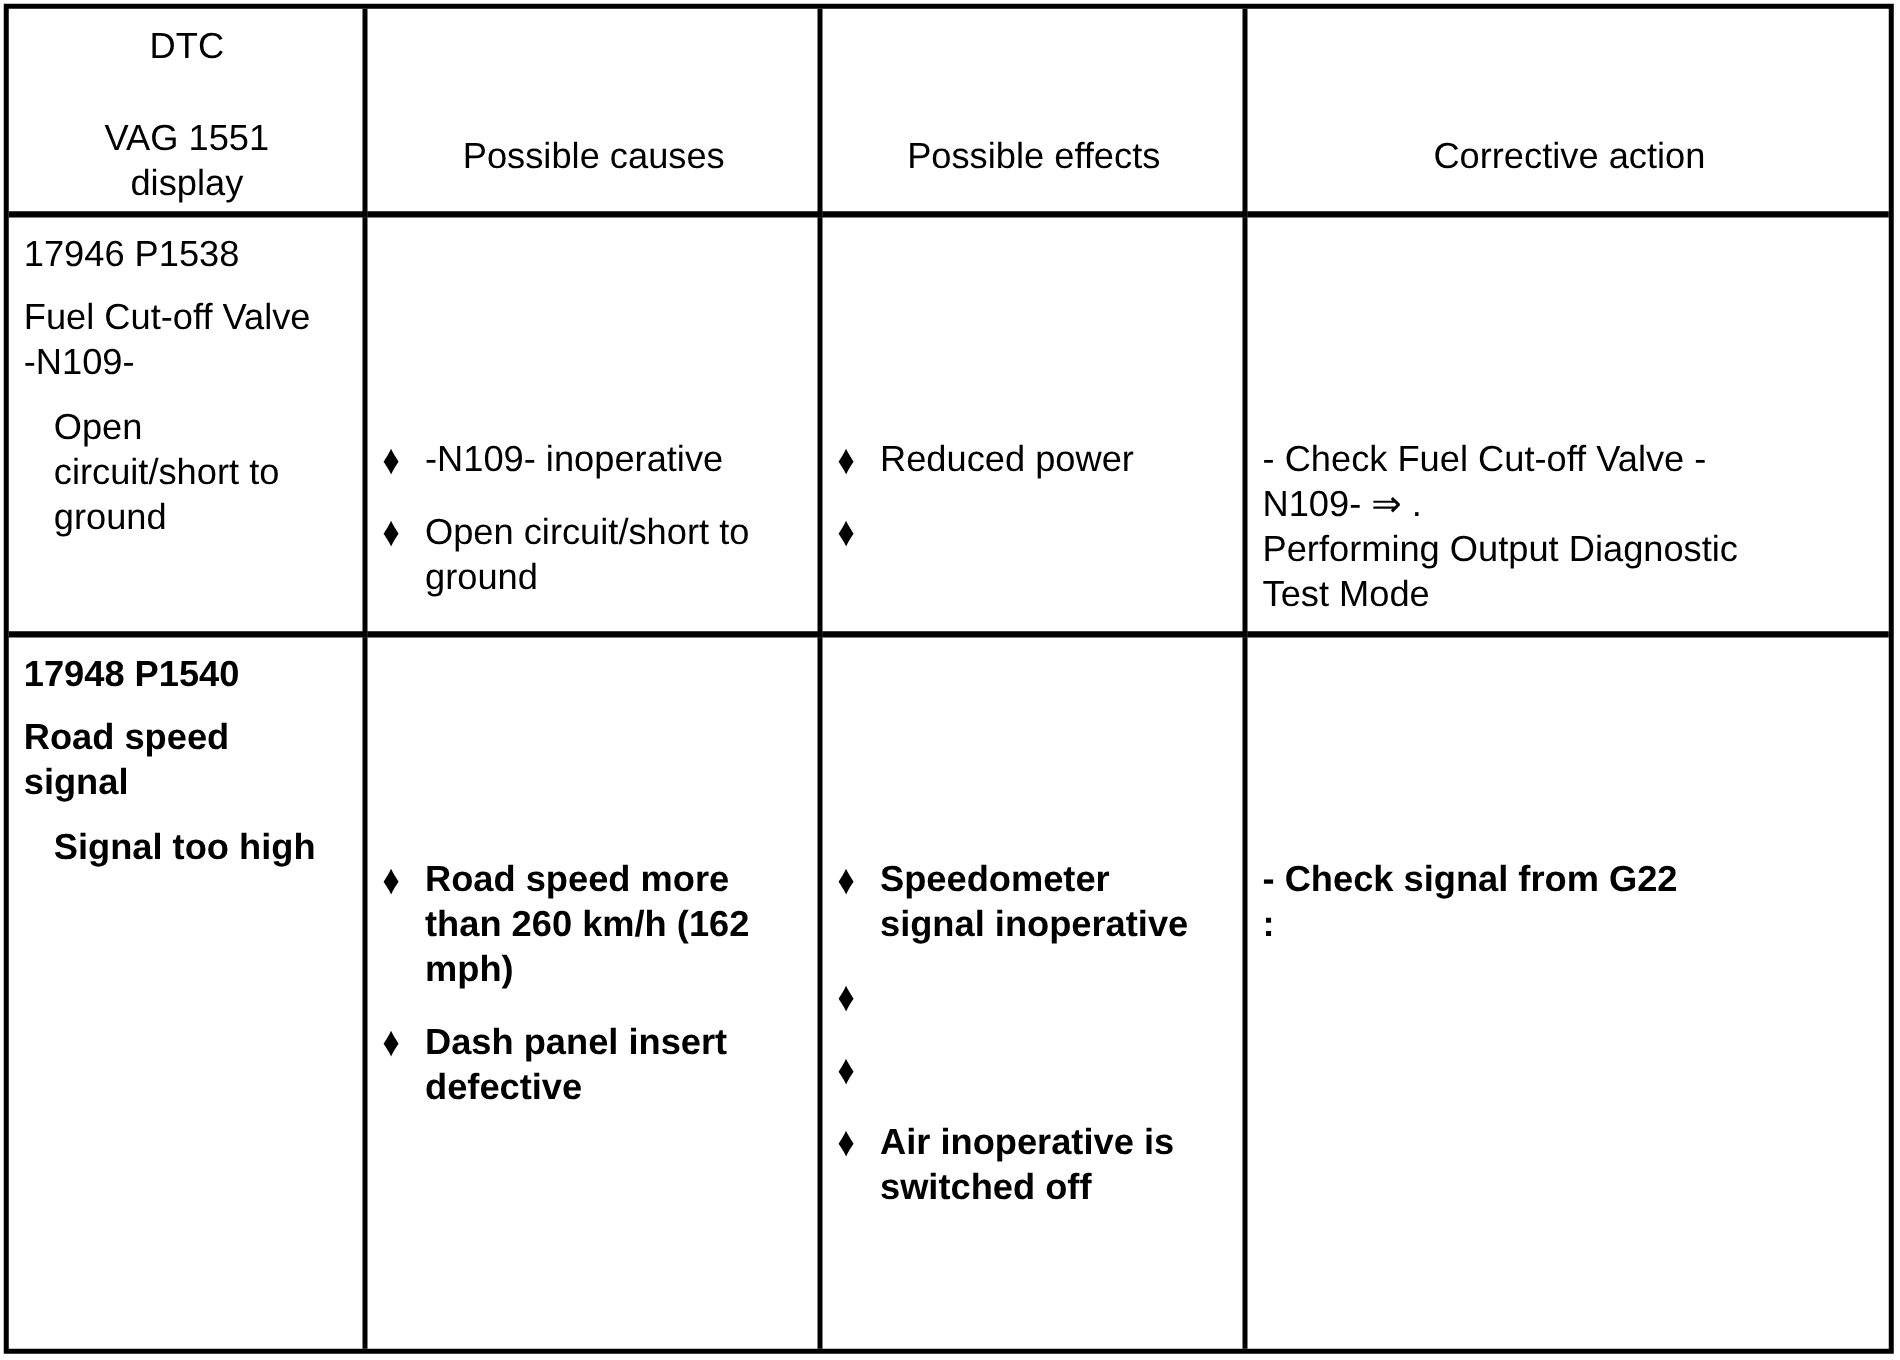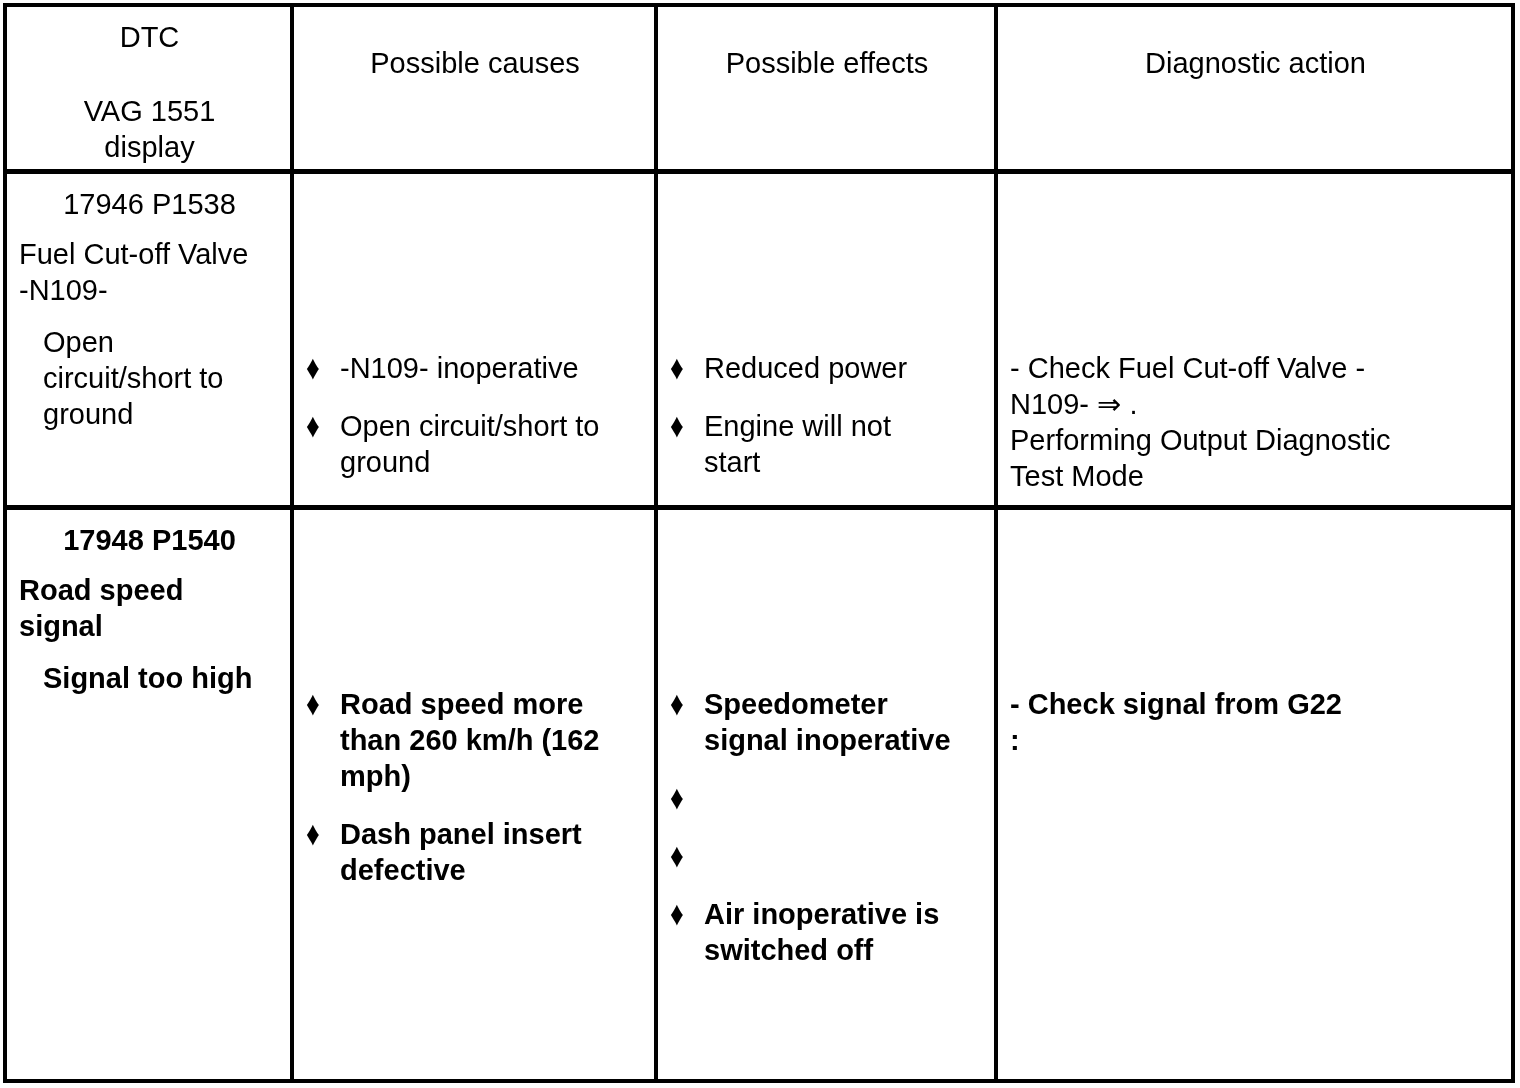--- a/index.html
+++ b/index.html
@@ -22,25 +22,25 @@
   }
   .cell {
     border-right: 4px solid #000;
     border-bottom: 5px solid #000;
     padding: 12px 10px 8px 12px;
     overflow: hidden;
   }
   .cell.last-col { border-right: none; }
   .cell.last-row { border-bottom: none; font-weight: bold; }
   .header { font-weight: normal; text-align: center; }
-  .pad-header { padding-top: 38px; }
+  .pad-header { padding-top: 100px; }
   .pad-body  { padding-top: 176px; }
   .pre { white-space: pre-line; }
   .dtc-line { margin-bottom: 38px; }
-  .code { margin-bottom: 14px; text-align: center; }
+  .code { margin-bottom: 14px; }
   .name { margin-bottom: 0; }
   .cond { margin-left: 24px; margin-top: 16px; }
   .bullet { display: flex; align-items: flex-start; margin-bottom: 22px; }
   .bullet:last-child { margin-bottom: 0; }
   .glyph {
     flex: 0 0 34px; width: 34px;
     font-size: 27px; line-height: 36px;
     transform: scaleY(1.25); transform-origin: center 55%;
   }
   .btext { flex: 1 1 auto; white-space: pre-line; }
@@ -55,21 +55,21 @@
     <div class="pre">VAG 1551
 display</div>
   </div>
   <div class="cell header pad-header">
     <div>Possible causes</div>
   </div>
   <div class="cell header pad-header">
     <div>Possible effects</div>
   </div>
   <div class="cell header pad-header last-col">
-    <div>Diagnostic action</div>
+    <div>Corrective action</div>
   </div>
 
   <div class="cell">
     <div class="code">17946 P1538</div>
     <div class="name pre">Fuel Cut-off Valve
 -N109-</div>
     <div class="cond pre">Open
 circuit/short to
 ground</div>
   </div>
@@ -87,22 +87,20 @@
       </div>
   </div>
   <div class="cell pad-body">
     <div class="bullets">
         <div class="bullet">
           <span class="glyph">♦</span>
           <span class="btext">Reduced power</span>
         </div>
         <div class="bullet">
           <span class="glyph">♦</span>
-          <span class="btext">Engine will not
-start</span>
         </div>
       </div>
   </div>
   <div class="cell pad-body last-col">
     <div class="pre">- Check Fuel Cut-off Valve -
 N109- ⇒ .
 Performing Output Diagnostic
 Test Mode</div>
   </div>
 

